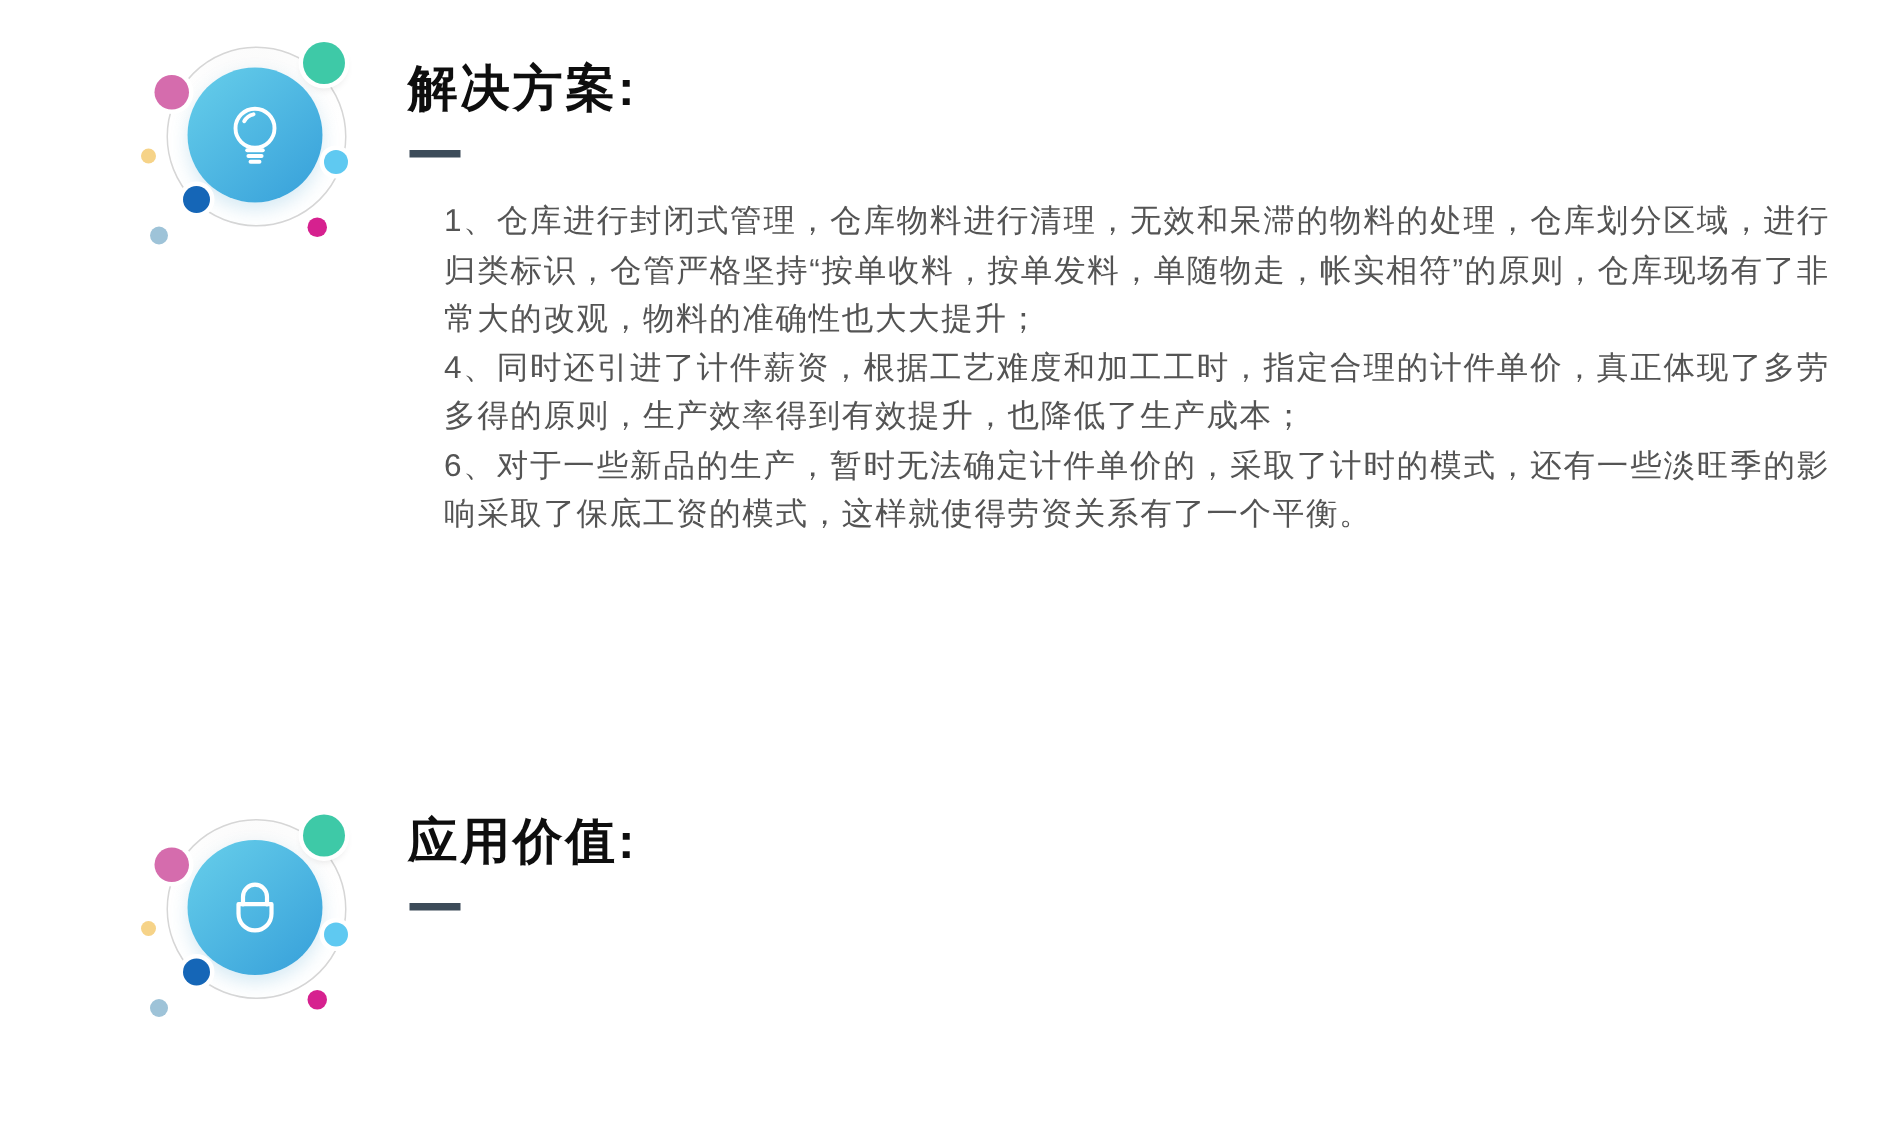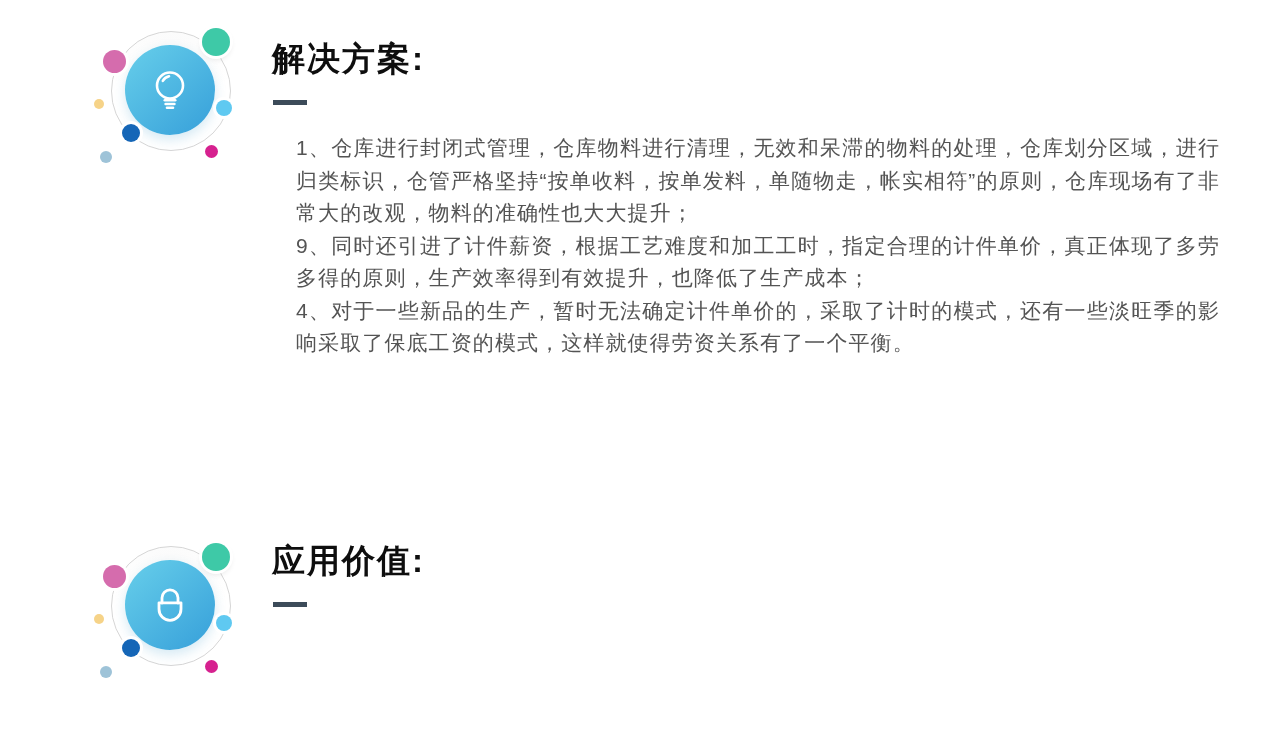--- a/index.html
+++ b/index.html
@@ -72,22 +72,22 @@
       <span class="dot dot-yellow"></span>
       <span class="dot dot-dblue"></span>
       <span class="dot dot-sblue"></span>
       <span class="dot dot-pblue"></span>
       <span class="dot dot-magenta"></span>
     </div>
     <h2 class="sec-title">解决方案:</h2>
     <div class="dash"></div>
     <div class="paras">
       <p>1、仓库进行封闭式管理，仓库物料进行清理，无效和呆滞的物料的处理，仓库划分区域，进行归类标识，仓管严格坚持“按单收料，按单发料，单随物走，帐实相符”的原则，仓库现场有了非常大的改观，物料的准确性也大大提升；</p>
-      <p>9、同时还引进了计件薪资，根据工艺难度和加工工时，指定合理的计件单价，真正体现了多劳多得的原则，生产效率得到有效提升，也降低了生产成本；</p>
-      <p>4、对于一些新品的生产，暂时无法确定计件单价的，采取了计时的模式，还有一些淡旺季的影响采取了保底工资的模式，这样就使得劳资关系有了一个平衡。</p>
+      <p>4、同时还引进了计件薪资，根据工艺难度和加工工时，指定合理的计件单价，真正体现了多劳多得的原则，生产效率得到有效提升，也降低了生产成本；</p>
+      <p>6、对于一些新品的生产，暂时无法确定计件单价的，采取了计时的模式，还有一些淡旺季的影响采取了保底工资的模式，这样就使得劳资关系有了一个平衡。</p>
     </div>
   </section>
 
   <section class="section" id="sec2">
     <div class="cluster">
       <span class="ring"></span>
       <span class="grad-circle">
         <svg class="lock-svg" width="48" height="48" viewBox="0 0 48 48" fill="none" stroke="#ffffff" stroke-width="2.8" stroke-linecap="round" stroke-linejoin="round">
           <path d="M16 22 v-5.2 a8 8 0 0 1 16 0 V22"></path>
           <path d="M13 21.8 H35 V28 C35 34.4 30.2 39.3 24 39.3 C17.8 39.3 13 34.4 13 28 Z"></path>

